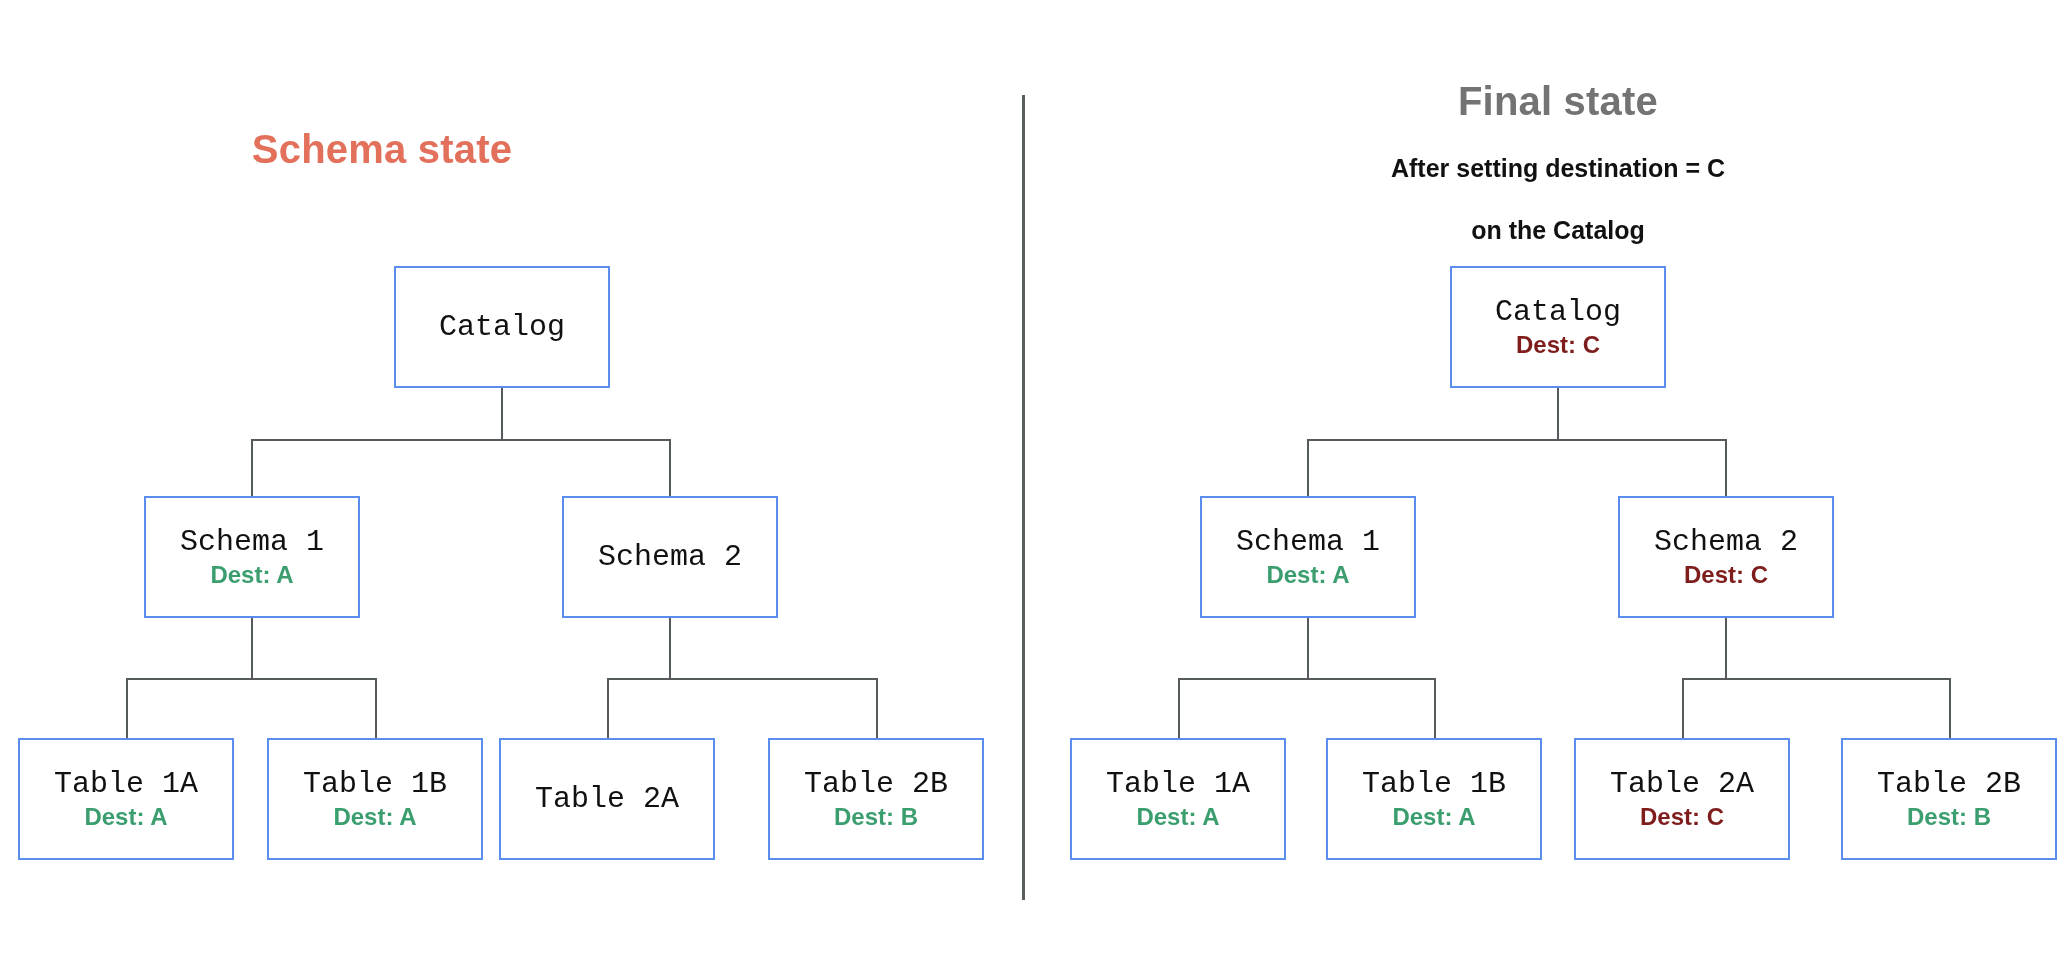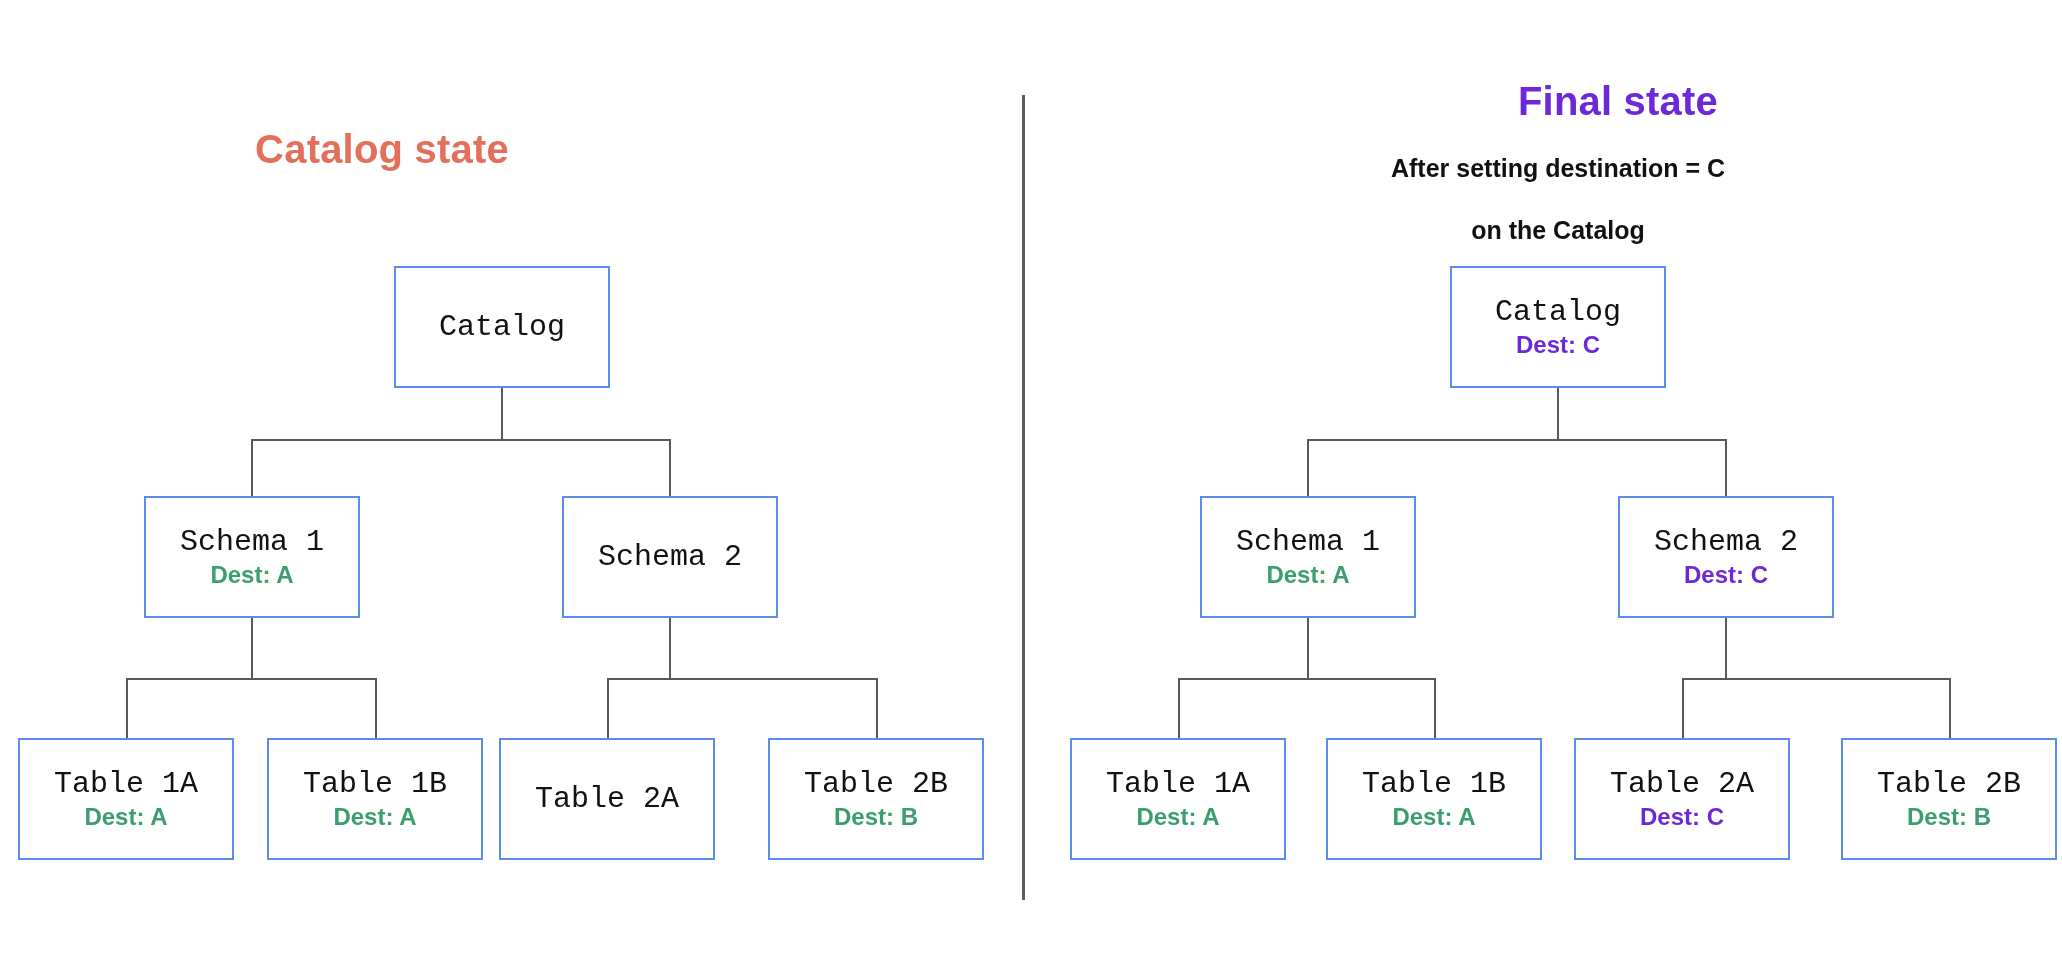--- a/index.html
+++ b/index.html
@@ -57,38 +57,38 @@
     font-family:Liberation Mono, monospace;
   }
   .node-dest{
     font-size:24px;
     font-weight:bold;
     line-height:1.15;
     margin-top:2px;
     white-space:nowrap;
   }
   .dest-green{color:#3b9e6e;}
-  .dest-red{color:#6d28d9;}
+  .dest-red{color:#7f1d1d;}
 
   
   .edge{
     position:absolute;
     background:#555a5c;
   }
   .edge-v{width:2px;}
   .edge-h{height:2px;}
 </style>
 </head>
 <body>
 
 <div class="stage">
 
   <div class="divider" style="left:1022px;top:95px;width:3px;height:805px;"></div>
 
-  <div class="panel-title" style="left:182px;top:128px;width:400px;color:#e2705a;">Catalog state</div>
+  <div class="panel-title" style="left:182px;top:128px;width:400px;color:#e2705a;">Schema state</div>
 
   <div class="edge edge-v" style="left:501px;top:388px;height:53px;"></div>
   <div class="edge edge-h" style="left:251px;top:439px;width:420px;"></div>
   <div class="edge edge-v" style="left:251px;top:439px;height:58px;"></div>
   <div class="edge edge-v" style="left:669px;top:439px;height:58px;"></div>
 
   <div class="edge edge-v" style="left:251px;top:618px;height:62px;"></div>
   <div class="edge edge-h" style="left:126px;top:678px;width:251px;"></div>
   <div class="edge edge-v" style="left:126px;top:678px;height:60px;"></div>
   <div class="edge edge-v" style="left:375px;top:678px;height:60px;"></div>
@@ -123,21 +123,21 @@
 
   <div class="node" style="left:499px;top:738px;width:216px;height:122px;">
     <div class="node-label">Table 2A</div>
   </div>
 
   <div class="node" style="left:768px;top:738px;width:216px;height:122px;">
     <div class="node-label">Table 2B</div>
     <div class="node-dest dest-green">Dest: B</div>
   </div>
 
-  <div class="panel-title" style="left:1418px;top:80px;width:400px;color:#6d28d9;">Final state</div>
+  <div class="panel-title" style="left:1358px;top:80px;width:400px;color:#737373;">Final state</div>
 
   <div class="panel-subtitle" style="left:1258px;top:152px;width:600px;text-align:center;">After setting destination = C</div>
   <div class="panel-subtitle" style="left:1258px;top:184px;width:600px;margin-top:30px;">on the Catalog</div>
 
   <div class="edge edge-v" style="left:1557px;top:388px;height:53px;"></div>
   <div class="edge edge-h" style="left:1307px;top:439px;width:420px;"></div>
   <div class="edge edge-v" style="left:1307px;top:439px;height:58px;"></div>
   <div class="edge edge-v" style="left:1725px;top:439px;height:58px;"></div>
 
   <div class="edge edge-v" style="left:1307px;top:618px;height:62px;"></div>

